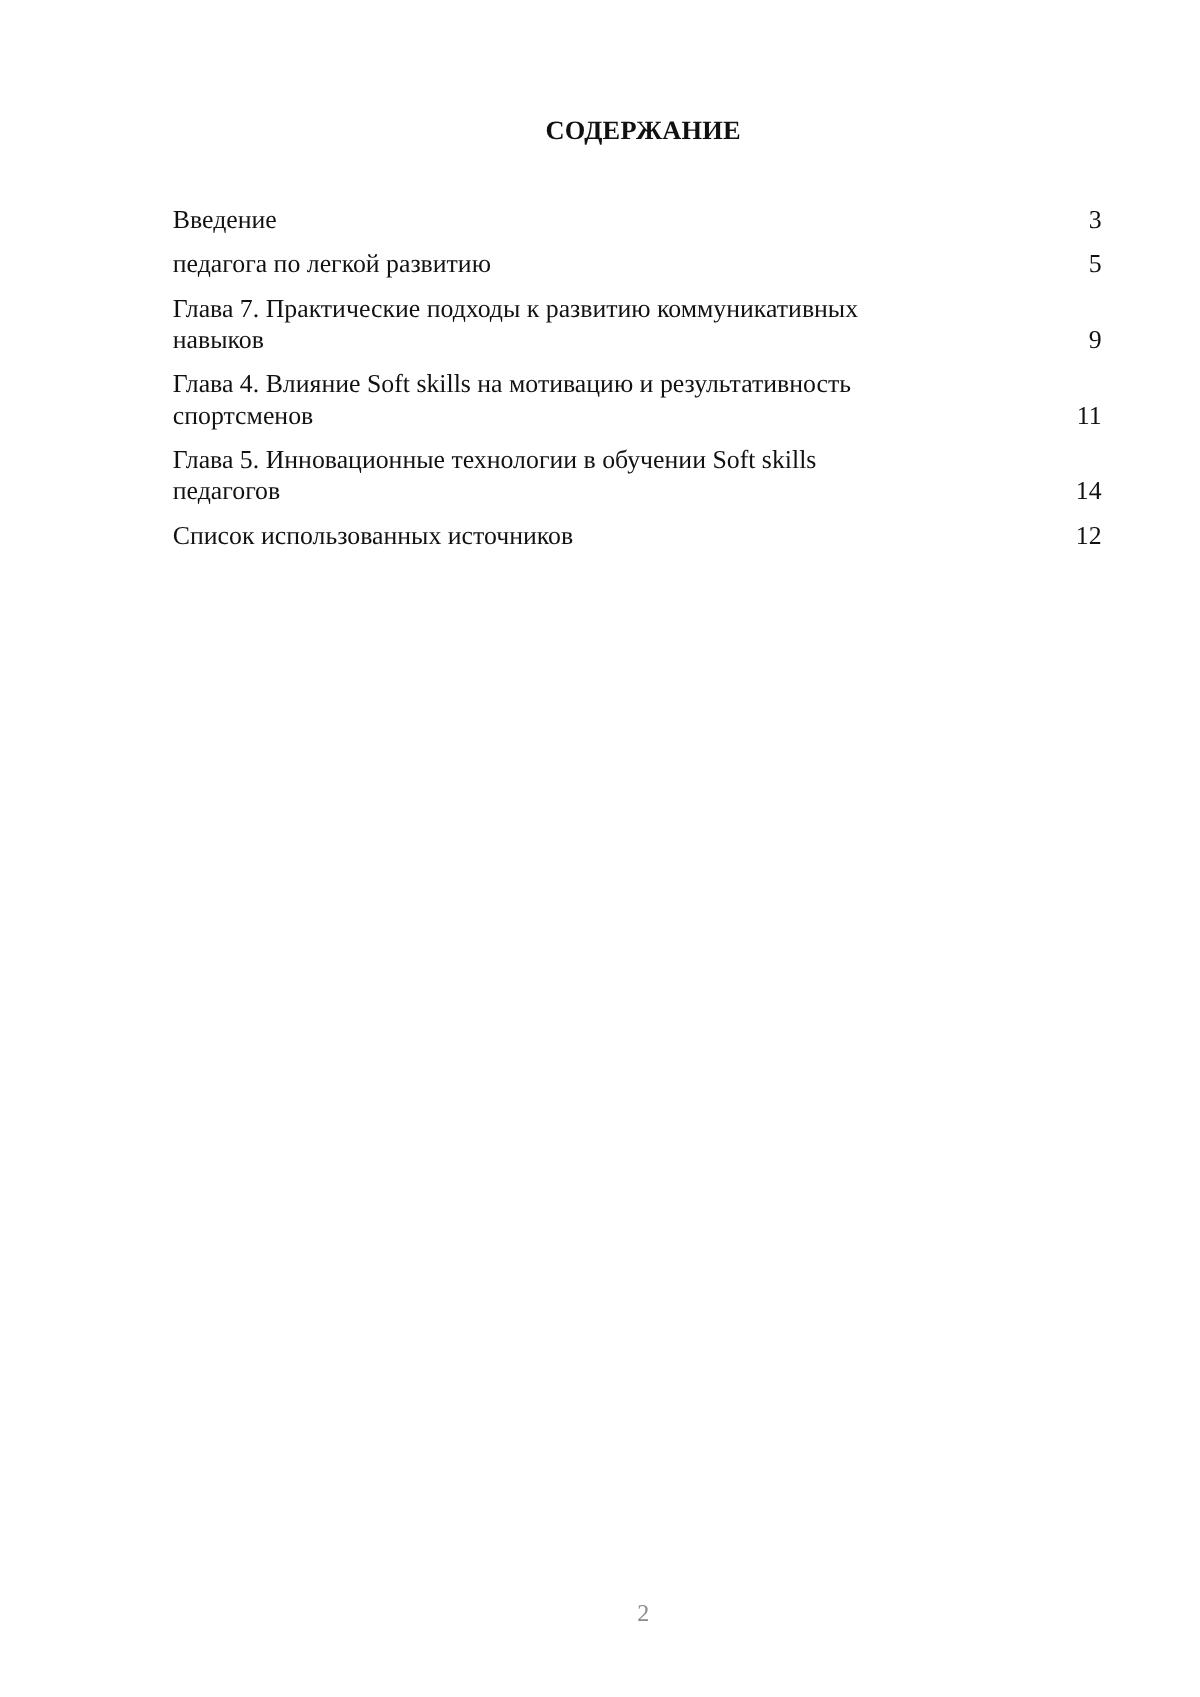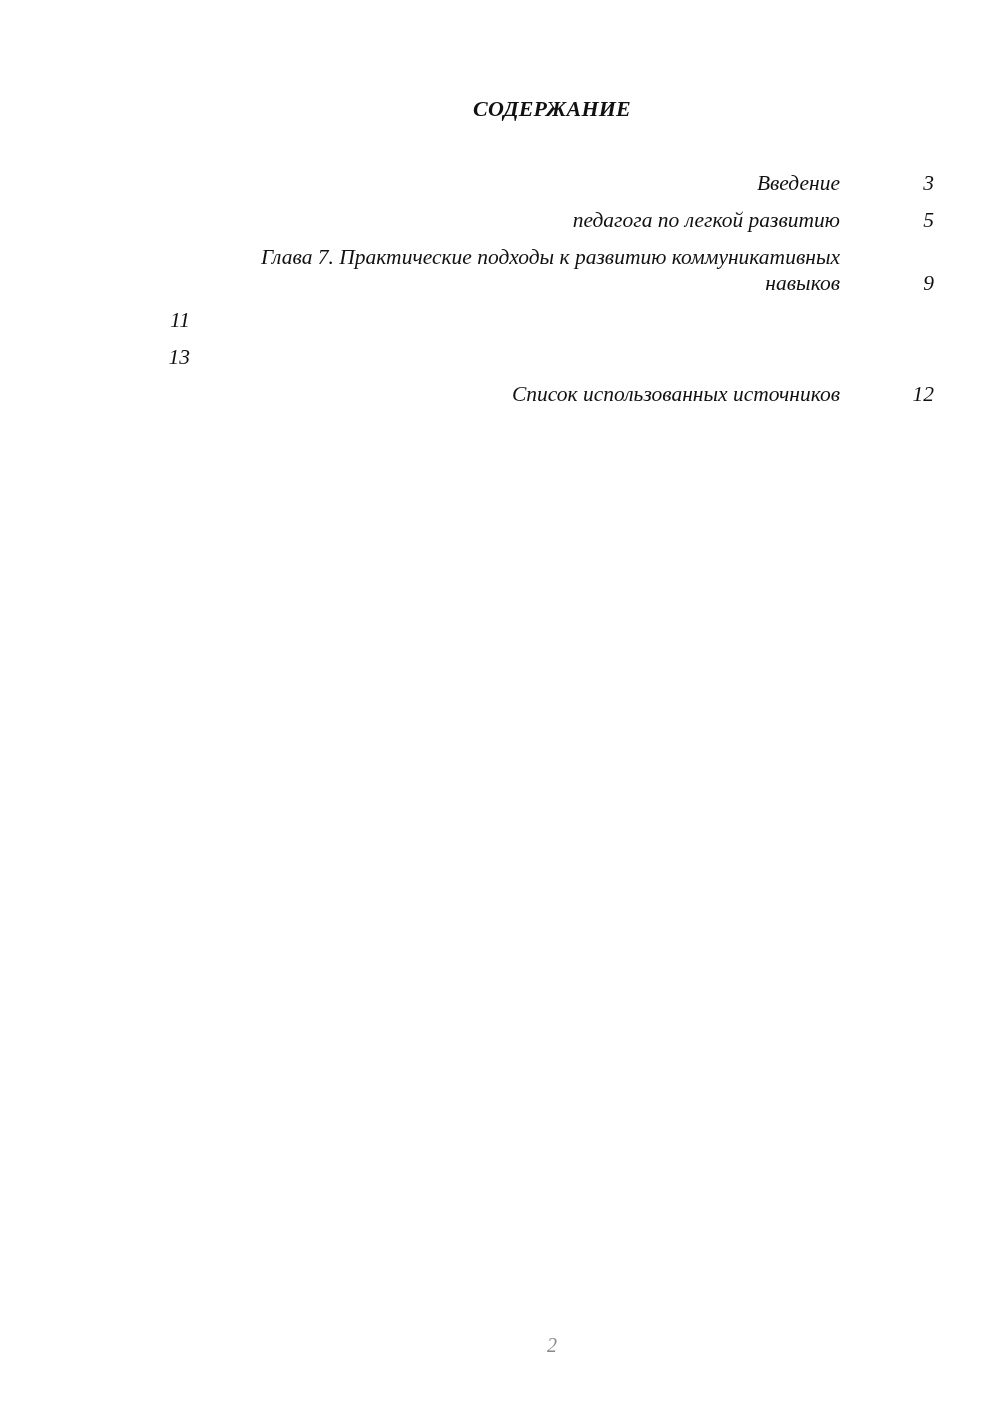--- a/index.html
+++ b/index.html
@@ -10,26 +10,25 @@
     body {
       width: 1000px;
       height: 1414px;
       position: relative;
       overflow: hidden;
       font-family: "Liberation Serif", "DejaVu Serif", serif;
       color: #111111;
     }
     .page {
       position: absolute;
-      left: 16px;
+      left: 0;
       top: 0;
       width: 936px;
       height: 1414px;
       background: #ffffff;
-      font-style: italic;
     }
     .toc-title {
       position: absolute;
       top: 96px;
       left: 0;
       width: 1072px;
       text-align: center;
       font-weight: bold;
       font-size: 22px;
       letter-spacing: 0.2px;
@@ -44,21 +43,20 @@
       display: flex;
       align-items: flex-end;
       justify-content: space-between;
       font-size: 21.5px;
       line-height: 26px;
       margin-bottom: 11px;
     }
     .toc-entry .label {
       flex: 1 1 auto;
       max-width: 680px;
-      text-align: right;
     }
     .toc-entry .label .line {
       display: block;
       white-space: nowrap;
     }
     .toc-entry .num {
       flex: 0 0 auto;
       text-align: right;
       min-width: 30px;
     }
@@ -97,25 +95,33 @@
 
     <div class="toc-entry">
       <span class="label">
         <span class="line">Глава 7. Практические подходы к развитию коммуникативных</span>
         <span class="line">навыков</span>
       </span>
       <span class="num">9</span>
     </div>
 
     <div class="toc-entry">
+      <span class="label">
+        <span class="line">Глава 4. Влияние Soft skills на мотивацию и результативность</span>
+        <span class="line">спортсменов</span>
+      </span>
       <span class="num">11</span>
     </div>
 
     <div class="toc-entry">
-      <span class="num">13</span>
+      <span class="label">
+        <span class="line">Глава 5. Инновационные технологии в обучении Soft skills</span>
+        <span class="line">педагогов</span>
+      </span>
+      <span class="num">14</span>
     </div>
 
 
     <div class="toc-entry">
       <span class="label">
         <span class="line">Список использованных источников</span>
       </span>
       <span class="num">12</span>
     </div>
   </div>

